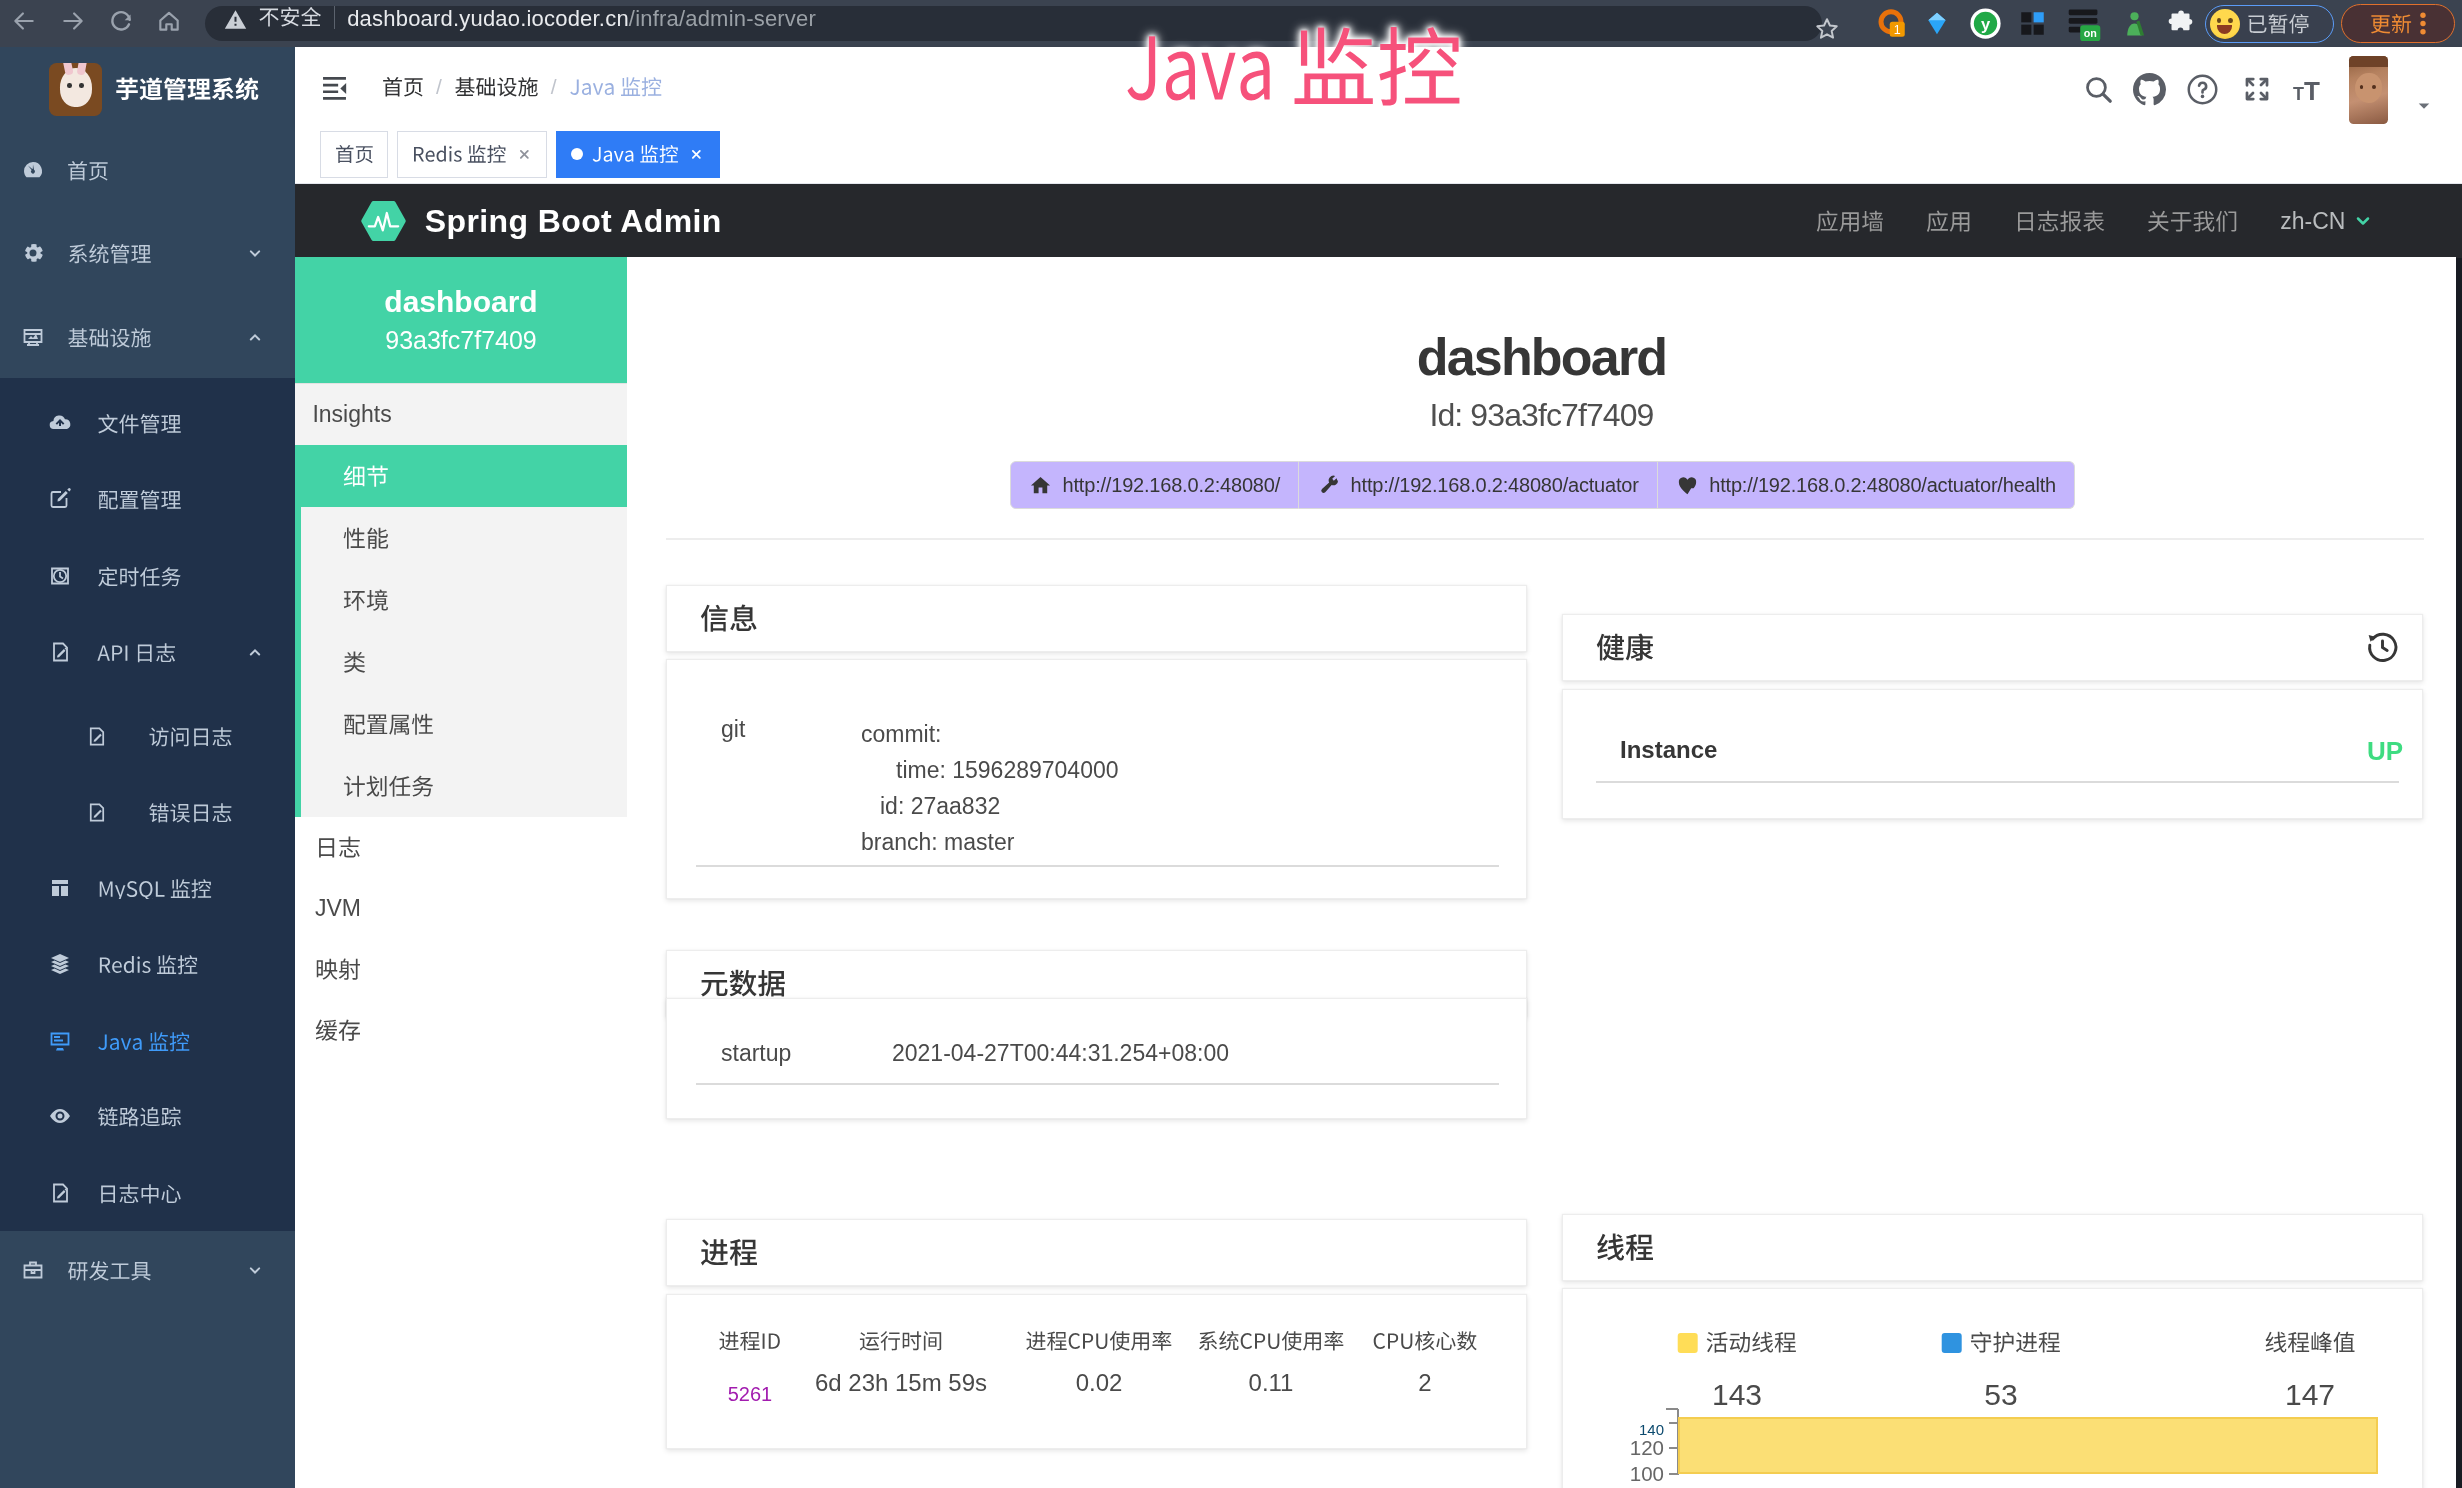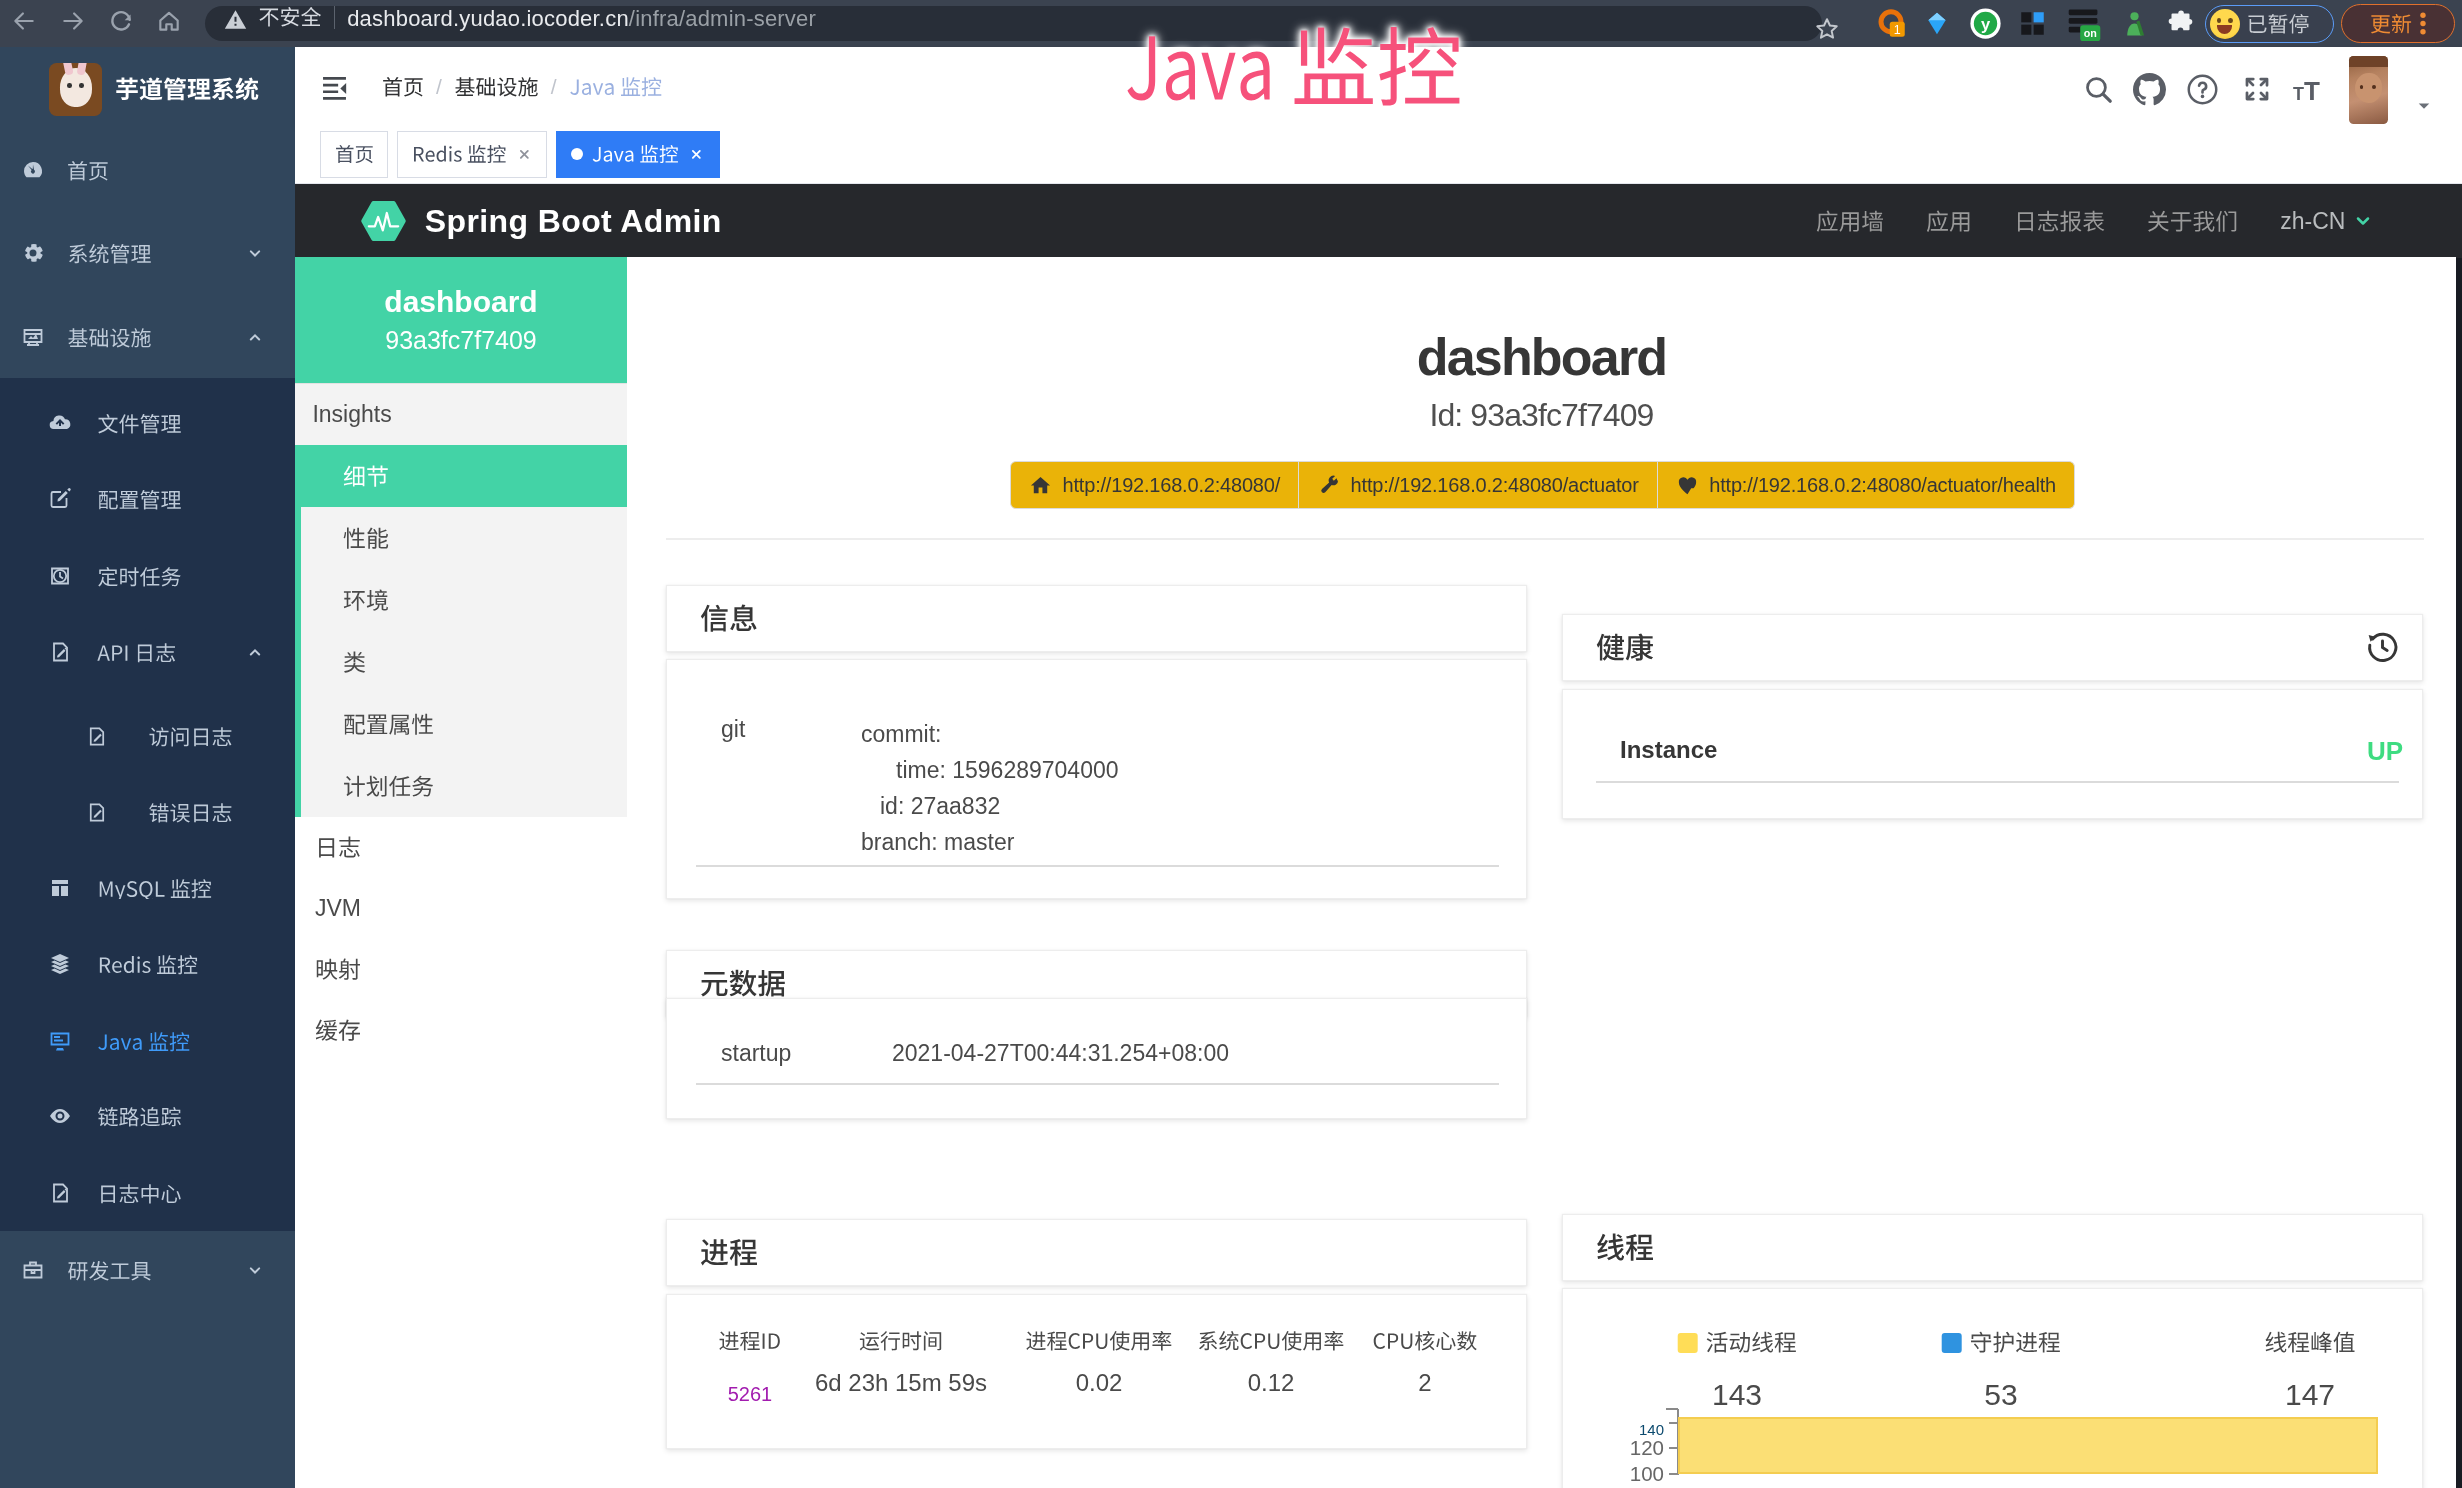--- a/index.html
+++ b/index.html
@@ -34,21 +34,21 @@
 #appblock{height:126px;background:#43d3a6;display:flex;flex-direction:column;justify-content:center;align-items:center}
 #insights{background:#f3f3f3;border-top:1.5px solid #e2e2e2}
 #insights .lbl{height:61px;display:flex;align-items:center;padding-left:10.6px;margin-left:6.8px}
 #insights .items{border-left:6.8px solid #43d3a6}
 .sbitem{height:62px;display:flex;align-items:center;padding-left:42px}
 .sbitem.on{background:#43d3a6}
 .sbtop{height:61px;display:flex;align-items:center;padding-left:20px;font-size:23px;color:#4a4a4a}
 #sbamain{position:absolute;left:627px;top:257px;width:1829px;height:1232px;background:#fff}
 .card{position:absolute;background:#fff;border:0.8px solid #ededed;box-shadow:0 2.3px 5.3px rgba(10,10,10,.10),0 0 0.8px rgba(10,10,10,.10)}
 .chead{display:flex;align-items:center;padding:0 33px}
-.btn{height:48px;border:1.5px solid #dbdbdb;background:#eab308;display:flex;align-items:center;font-size:20px;color:#363636;padding:16px 18px;white-space:nowrap;letter-spacing:-0.2px}
+.btn{height:48px;border:1.5px solid #dbdbdb;background:#c4b5fd;display:flex;align-items:center;font-size:20px;color:#363636;padding:16px 18px;white-space:nowrap;letter-spacing:-0.2px}
 
 #anno{position:absolute;left:1124px;top:23.5px;z-index:99;filter:drop-shadow(0 0 1.5px #fff) drop-shadow(0 0 3px #fff) drop-shadow(0 0 4.6px #fff)}
 </style>
 </head>
 <body>
 
 <div id="chrome">
   <svg class="abs" style="left:11.4px;top:8.3px" width="26" height="26" viewBox="0 0 24 24">
       <path fill="none" stroke="#9aa2ad" stroke-width="2" stroke-linecap="round" stroke-linejoin="round" d="M20 12H5m6-7-7 7 7 7"></path>
     </svg>
@@ -583,21 +583,21 @@
         </svg>
       </div>
     <div class="abs" style="left:758px;top:35px;transform:translateX(-50%)">
         <svg width="106" height="21" viewBox="0 -25 140 28">
           <path fill="#4a4a4a" d="M10.6 0.4C13.2 0.4 15.2 -0.7 16.9 -2.6L15.4 -4.2C14.1 -2.8 12.6 -1.9 10.7 -1.9C6.7 -1.9 4.3 -5.2 4.3 -10.3C4.3 -15.5 6.9 -18.6 10.8 -18.6C12.5 -18.6 13.9 -17.8 15 -16.7L16.4 -18.4C15.2 -19.7 13.2 -20.9 10.7 -20.9C5.5 -20.9 1.6 -16.9 1.6 -10.2C1.6 -3.6 5.4 0.4 10.6 0.4Z M20.7 0H23.3V-8.2H26.7C31.2 -8.2 34.2 -10.2 34.2 -14.5C34.2 -19 31.1 -20.5 26.5 -20.5H20.7ZM23.3 -10.3V-18.4H26.2C29.8 -18.4 31.6 -17.5 31.6 -14.5C31.6 -11.6 29.9 -10.3 26.3 -10.3Z M45.7 0.4C49.9 0.4 53.1 -1.9 53.1 -8.5V-20.5H50.6V-8.4C50.6 -3.5 48.4 -1.9 45.7 -1.9C43 -1.9 40.9 -3.5 40.9 -8.4V-20.5H38.3V-8.5C38.3 -1.9 41.5 0.4 45.7 0.4Z M79.8 -10.4C77.4 -5.6 72 -1.6 65.5 0.5C65.9 1 66.5 1.8 66.8 2.3C70.3 1 73.4 -0.7 76 -2.8C77.9 -1.2 80.1 0.7 81.1 2L82.7 0.5C81.6 -0.7 79.4 -2.6 77.5 -4.1C79.3 -5.7 80.8 -7.6 82 -9.6ZM72.9 -23C73.5 -22 74.1 -20.7 74.3 -19.7H67V-17.8H72.4C71.4 -16.1 69.8 -13.6 69.3 -13C68.8 -12.5 68 -12.3 67.5 -12.2C67.6 -11.7 68 -10.7 68.1 -10.2C68.6 -10.4 69.4 -10.6 74.5 -10.9C72.4 -8.8 69.7 -6.9 66.9 -5.6C67.3 -5.2 67.9 -4.5 68.1 -4C73.1 -6.4 77.3 -10.4 79.7 -14.7L77.8 -15.4C77.3 -14.5 76.7 -13.6 76 -12.7L71.3 -12.5C72.3 -14 73.7 -16.2 74.6 -17.8H82.6V-19.7H76.2L76.6 -19.8C76.3 -20.9 75.6 -22.5 74.9 -23.6ZM61.2 -23.5V-18.1H57.4V-16.2H61C60.2 -12.3 58.4 -7.9 56.7 -5.5C57.1 -5 57.6 -4.1 57.8 -3.5C59 -5.3 60.2 -8.1 61.2 -11.1V2.2H63.2V-12.5C63.9 -11.1 64.8 -9.4 65.2 -8.5L66.5 -10C66 -10.8 63.9 -14 63.2 -15V-16.2H66.3V-18.1H63.2V-23.5Z M92 -15.7V-1.8C92 1 92.9 1.7 96 1.7C96.6 1.7 100.9 1.7 101.6 1.7C104.8 1.7 105.4 0.2 105.7 -5.2C105.1 -5.3 104.2 -5.7 103.7 -6.1C103.5 -1.3 103.3 -0.3 101.5 -0.3C100.5 -0.3 96.9 -0.3 96.1 -0.3C94.5 -0.3 94.2 -0.5 94.2 -1.8V-15.7ZM87.6 -13.6C87.1 -10.3 86.2 -5.9 85 -3L87.1 -2.1C88.3 -5.2 89.2 -9.9 89.6 -13.2ZM105.1 -13.6C106.7 -10.3 108.2 -5.8 108.8 -2.9L110.8 -3.8C110.2 -6.7 108.7 -11 107 -14.3ZM93.4 -21.2C96 -19.3 99.3 -16.5 100.9 -14.8L102.4 -16.4C100.8 -18.1 97.4 -20.7 94.8 -22.5Z M124.2 -23C123.7 -21.9 122.8 -20.2 122.1 -19.3L123.5 -18.6C124.2 -19.5 125.1 -20.9 125.9 -22.2ZM114.2 -22.2C115 -21 115.7 -19.5 116 -18.5L117.6 -19.2C117.3 -20.2 116.6 -21.7 115.8 -22.8ZM123.3 -7.3C122.6 -5.8 121.7 -4.6 120.7 -3.5C119.6 -4.1 118.5 -4.6 117.5 -5C117.9 -5.7 118.3 -6.5 118.7 -7.3ZM114.9 -4.3C116.2 -3.8 117.8 -3.1 119.2 -2.3C117.4 -1 115.2 -0.1 112.9 0.4C113.3 0.8 113.7 1.5 113.9 2C116.5 1.3 118.9 0.2 120.9 -1.4C121.8 -0.8 122.7 -0.3 123.3 0.2L124.7 -1.2C124 -1.7 123.2 -2.2 122.3 -2.7C123.8 -4.3 124.9 -6.2 125.6 -8.7L124.5 -9.1L124.2 -9H119.6L120.2 -10.5L118.3 -10.8C118.1 -10.3 117.8 -9.7 117.5 -9H113.7V-7.3H116.7C116.1 -6.2 115.4 -5.1 114.9 -4.3ZM119 -23.5V-18.3H113.2V-16.6H118.3C117 -14.8 114.8 -13 112.9 -12.2C113.3 -11.8 113.8 -11.1 114 -10.6C115.7 -11.5 117.6 -13.1 119 -14.7V-11.3H120.9V-15.1C122.3 -14.1 124 -12.8 124.7 -12.2L125.9 -13.7C125.2 -14.2 122.7 -15.7 121.4 -16.6H126.6V-18.3H120.9V-23.5ZM129.4 -23.3C128.7 -18.4 127.4 -13.7 125.2 -10.7C125.7 -10.4 126.5 -9.8 126.8 -9.4C127.6 -10.5 128.2 -11.7 128.7 -13.1C129.4 -10.3 130.2 -7.8 131.2 -5.6C129.6 -2.9 127.5 -0.9 124.4 0.6C124.8 1 125.4 1.9 125.6 2.3C128.4 0.8 130.6 -1.1 132.2 -3.6C133.6 -1.2 135.4 0.7 137.6 2C137.9 1.5 138.5 0.7 139 0.3C136.6 -0.9 134.8 -3 133.4 -5.5C134.8 -8.4 135.8 -11.9 136.4 -16.1H138.3V-18.1H130.3C130.7 -19.7 131.1 -21.3 131.3 -23ZM134.4 -16.1C134 -12.9 133.3 -10.1 132.3 -7.7C131.2 -10.2 130.5 -13.1 129.9 -16.1Z"></path>
         </svg>
       </div>
     <div class="abs" style="left:83px;top:88px;transform:translateX(-50%);font-size:20px;color:#a21caf">5261</div>
     <div class="abs" style="left:234px;top:74px;transform:translateX(-50%);font-size:24px;color:#4a4a4a;white-space:nowrap">6d 23h 15m 59s</div>
     <div class="abs" style="left:432px;top:74px;transform:translateX(-50%);font-size:24px;color:#4a4a4a">0.02</div>
-    <div class="abs" style="left:604px;top:74px;transform:translateX(-50%);font-size:24px;color:#4a4a4a">0.12</div>
+    <div class="abs" style="left:604px;top:74px;transform:translateX(-50%);font-size:24px;color:#4a4a4a">0.11</div>
     <div class="abs" style="left:758px;top:74px;transform:translateX(-50%);font-size:24px;color:#4a4a4a">2</div>
   </div>
 
   <div class="card chead" style="left:935px;top:957px;width:861px;height:67px">
       <svg width="58" height="29" viewBox="0 -33 76 38">
         <path fill="#363636" d="M1.9 -2.4 2.7 1.1C6.3 -0 10.9 -1.5 15.3 -3L14.7 -5.9C10 -4.6 5.1 -3.1 1.9 -2.4ZM26.8 -29.6C28.5 -28.7 30.8 -27.1 32 -26.1L34.1 -28.3C32.9 -29.3 30.6 -30.7 28.9 -31.5ZM2.8 -15.9C3.3 -16.2 4.3 -16.4 8.3 -16.9C6.8 -14.8 5.5 -13.1 4.8 -12.4C3.6 -11 2.8 -10.1 1.9 -9.9C2.3 -9 2.9 -7.4 3 -6.7C3.9 -7.2 5.3 -7.6 14.7 -9.5C14.6 -10.2 14.7 -11.6 14.8 -12.5L7.9 -11.3C10.7 -14.6 13.4 -18.5 15.7 -22.4L12.7 -24.2C12 -22.8 11.2 -21.4 10.3 -20.1L6.2 -19.7C8.5 -22.8 10.6 -26.7 12.2 -30.4L8.8 -32C7.4 -27.6 4.7 -22.8 3.8 -21.5C3 -20.3 2.4 -19.5 1.6 -19.3C2 -18.3 2.6 -16.6 2.8 -15.9ZM33.3 -13.3C31.9 -11.2 30.1 -9.2 28 -7.4C27.6 -9.3 27.1 -11.4 26.8 -13.7L36 -15.4L35.5 -18.6L26.3 -16.9C26.1 -18.3 26 -19.8 25.9 -21.2L35 -22.6L34.4 -25.8L25.7 -24.5C25.6 -27 25.5 -29.6 25.5 -32.2H22C22 -29.4 22.1 -26.7 22.2 -24L16.4 -23.1L17 -19.9L22.4 -20.7C22.5 -19.2 22.7 -17.7 22.8 -16.3L15.7 -14.9L16.2 -11.7L23.3 -13C23.8 -10.1 24.3 -7.5 25 -5.2C21.8 -3.2 18.2 -1.5 14.4 -0.4C15.2 0.4 16.1 1.7 16.6 2.6C20 1.4 23.3 -0.2 26.2 -2.1C27.7 1.2 29.8 3.1 32.3 3.1C35.1 3.1 36.2 1.9 36.8 -2.5C36 -2.9 34.9 -3.7 34.2 -4.5C34 -1.3 33.6 -0.3 32.7 -0.3C31.4 -0.3 30.2 -1.7 29.1 -4.2C32 -6.4 34.4 -9 36.3 -11.9Z M58.9 -27.5H69.2V-21.2H58.9ZM55.5 -30.6V-18.2H72.7V-30.6ZM55.1 -8.2V-5.2H62.2V-0.9H52.6V2.3H74.7V-0.9H65.7V-5.2H73V-8.2H65.7V-12.2H73.9V-15.3H54.2V-12.2H62.2V-8.2ZM51.4 -31.6C48.5 -30.3 43.7 -29.2 39.4 -28.5C39.8 -27.7 40.3 -26.5 40.4 -25.7C42.1 -26 43.9 -26.2 45.6 -26.6V-21.4H39.7V-18H45.1C43.7 -13.9 41.3 -9.3 39 -6.8C39.5 -5.9 40.4 -4.4 40.7 -3.4C42.4 -5.6 44.2 -8.9 45.6 -12.3V3.2H49.1V-12.7C50.2 -11.1 51.5 -9.3 52.1 -8.2L54.1 -11.1C53.4 -12 50.1 -15.4 49.1 -16.2V-18H53.6V-21.4H49.1V-27.4C50.8 -27.8 52.4 -28.3 53.8 -28.8Z"></path>
       </svg>
     </div>
   <div class="card" style="left:935px;top:1031px;width:861px;height:228px">
     <div class="abs flex" style="left:174px;top:42px;transform:translateX(-50%)">

